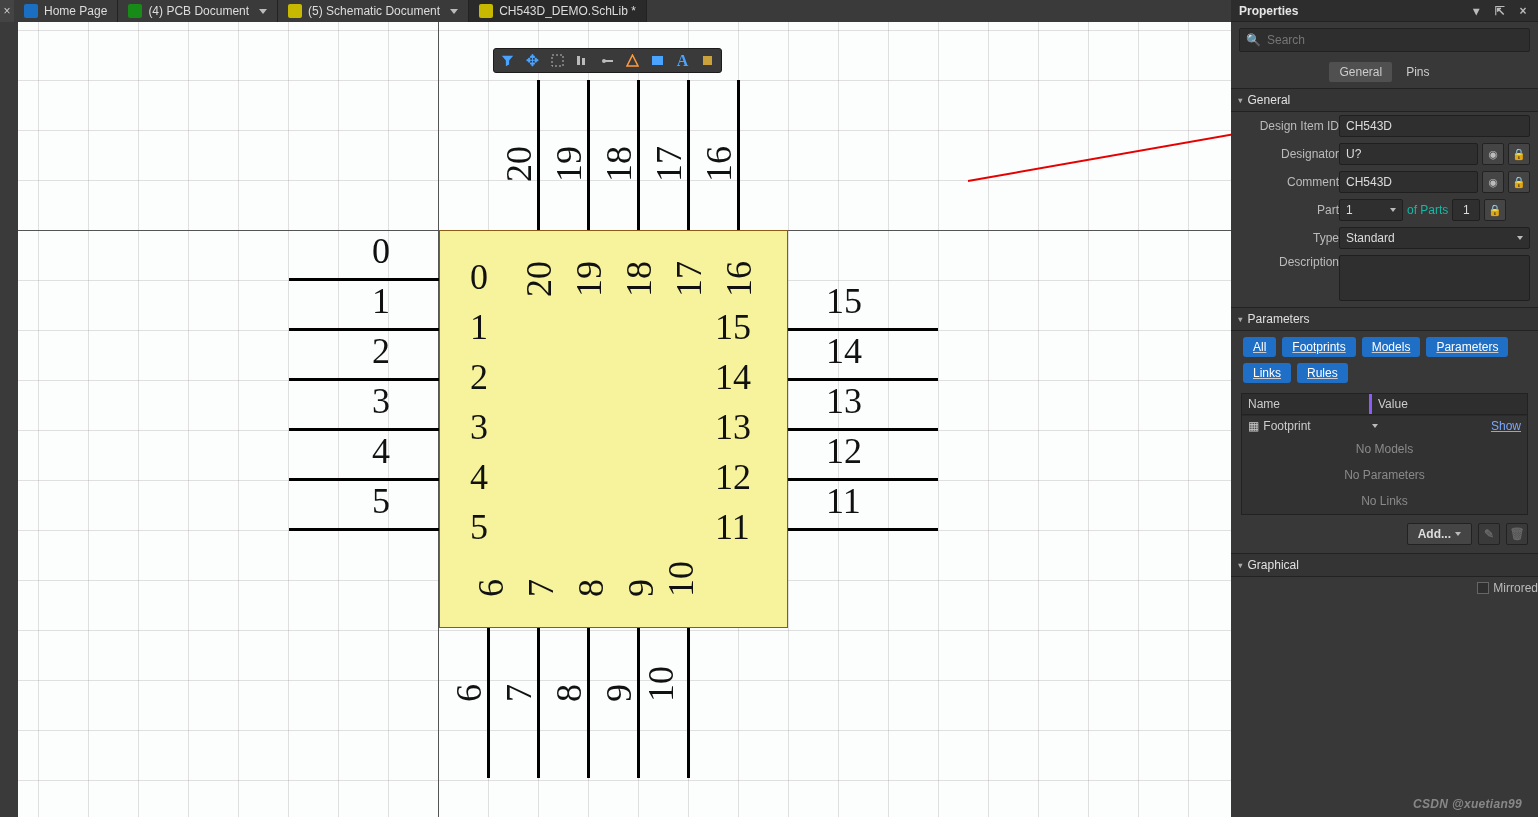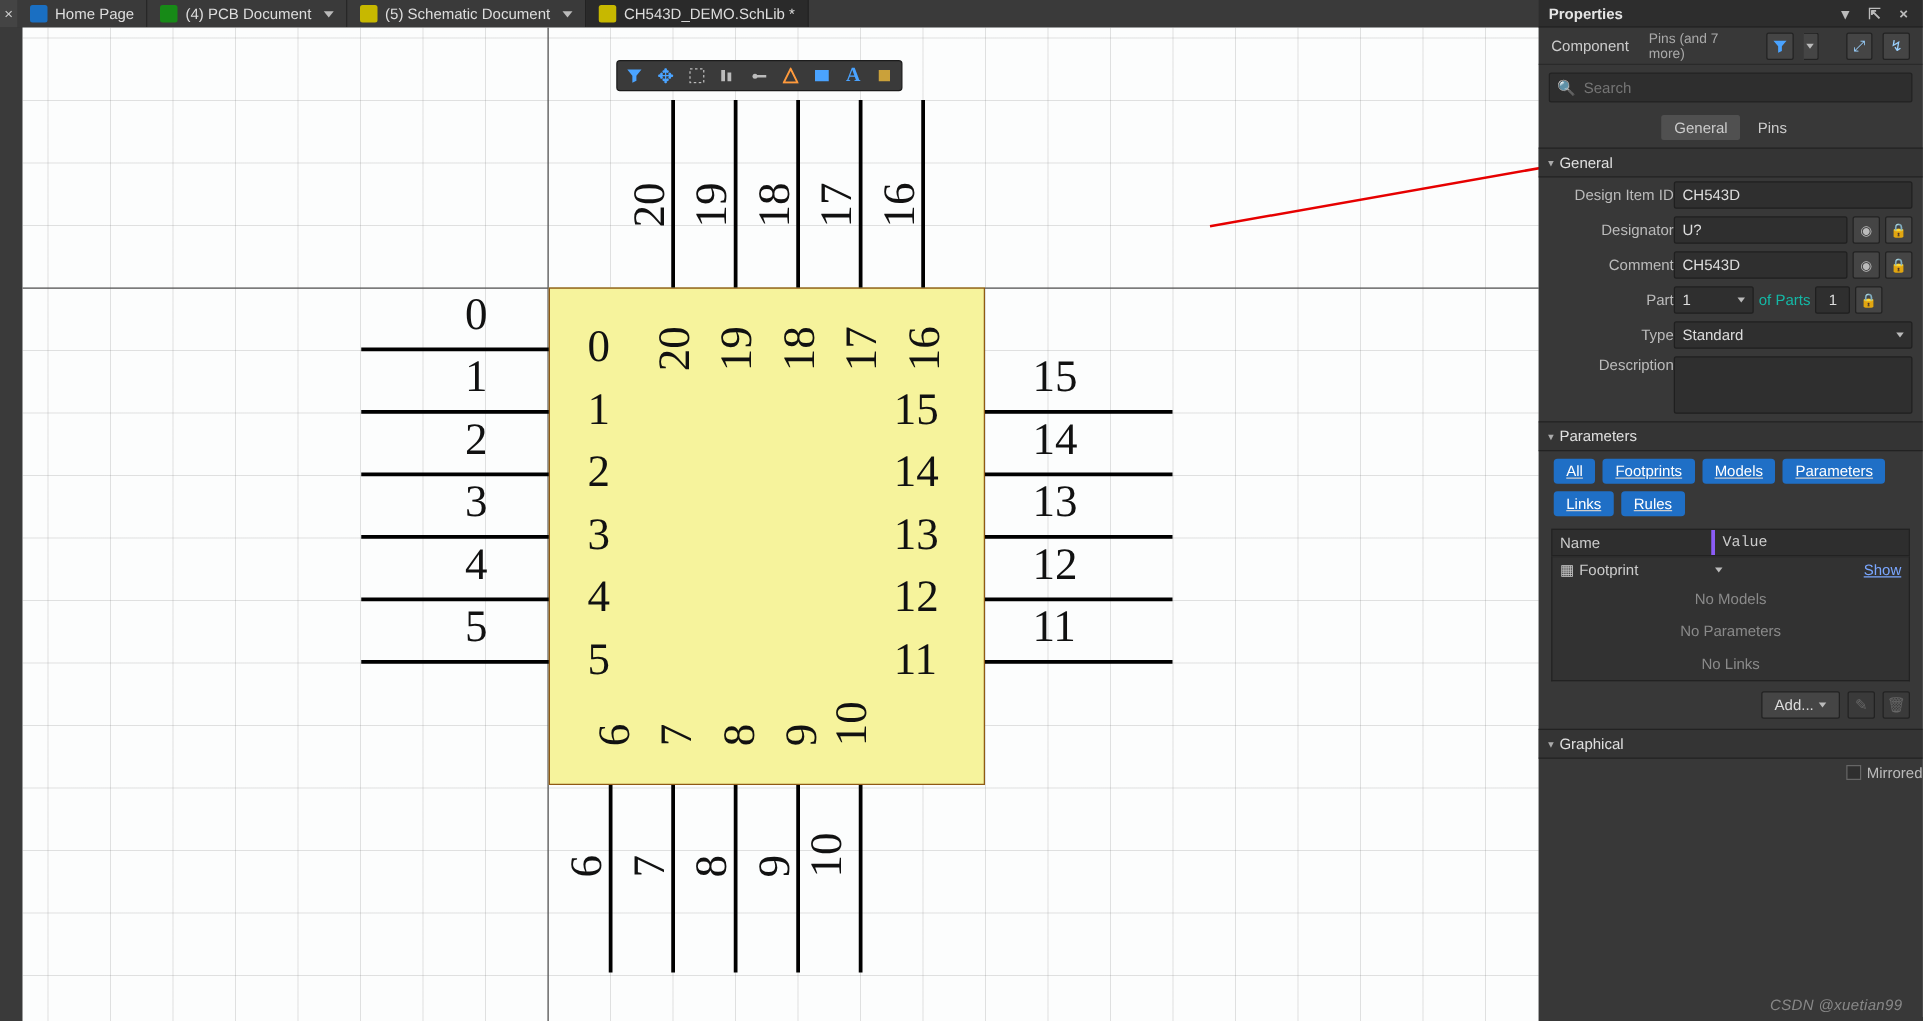--- a/index.html
+++ b/index.html
@@ -63,32 +63,32 @@
   .kv .v { flex:1; }
   .inp { width:100%; height:22px; background:#2f2f2f; border:1px solid #1f1f1f; border-radius:2px; color:#ddd; padding:0 6px; font-size:12px; }
   .sel { width:100%; height:22px; background:#2f2f2f; border:1px solid #1f1f1f; border-radius:2px; color:#ddd; padding:0 6px; font-size:12px; display:flex; align-items:center; justify-content:space-between; cursor:pointer; }
   .smbtn { width:22px; height:22px; background:#454545; border:1px solid #222; border-radius:2px; display:inline-flex; align-items:center; justify-content:center; color:#bbb; cursor:pointer; font-size:11px; }
   .txta { width:100%; height:46px; background:#2f2f2f; border:1px solid #1f1f1f; border-radius:2px; color:#ddd; padding:4px 6px; font-size:12px; resize:none; }
   .pills { display:flex; flex-wrap:wrap; gap:6px; padding:6px 12px;text-decoration:underline; }
   .pill { padding:3px 10px; background:#1f6fc6; color:#fff; border-radius:3px; font-size:12px; cursor:pointer; }
   .tblh { display:flex; margin:4px 10px 0; border:1px solid #222; background:#2e2e2e; font-size:12px; }
   .tblh div { padding:3px 6px; }
   .tblh .c1 { width:130px; border-right:3px solid #8b5cf6; }
-  .tblh .c2 { flex:1;font-family:Liberation Mono, monospace; }
+  .tblh .c2 { flex:1; }
   .plist { margin:0 10px; border:1px solid #222; border-top:none; background:#323232; max-height:170px; overflow:auto; }
   .prow { display:flex; align-items:center; font-size:12px; padding:3px 6px; border-top:1px solid #2a2a2a; }
   .prow .c1 { width:130px; display:flex; align-items:center; gap:4px; }
   .prow .c2 { flex:1; text-align:right; color:#7aa7ff; cursor:pointer; }
   .placeholder { text-align:center; color:#8a8a8a; padding:6px 0; font-size:12px; }
-  .paction { display:flex; justify-content:flex-end; align-items:center; gap:6px; padding:8px 10px; }
+  .paction { display:flex; justify-content:flex-end; align-items:center; gap:6px; padding:8px 10px;font-weight:bold; }
   .addbtn { height:22px; padding:0 10px; background:#454545; border:1px solid #222; border-radius:2px; color:#ddd; font-size:12px; display:inline-flex; align-items:center; gap:4px; cursor:pointer; }
   .gbtn { width:22px; height:22px; background:#3a3a3a; border:1px solid #222; border-radius:2px; color:#666; display:inline-flex; align-items:center; justify-content:center; font-size:12px; }
   .mirrow { display:flex; justify-content:flex-end; align-items:center; gap:4px; padding:4px 0 6px; font-size:12px; color:#bbb; }
   .cb { width:12px; height:12px; border:1px solid #666; background:#2f2f2f; display:inline-block; }
-  .watermark { position:absolute; right:16px; bottom:6px; color:rgba(200,200,200,0.55); font-size:12px; font-style:italic; letter-spacing:.3px; pointer-events:none; }
+  .watermark { position:absolute; right:16px; bottom:6px; color:rgba(200,200,200,0.55); font-size:12px; font-style:italic; letter-spacing:.3px; pointer-events:none;font-weight:bold; }
   .tri-sm { width:0;height:0;border-left:3px solid transparent;border-right:3px solid transparent;border-top:4px solid #bbb;display:inline-block; }
 </style>
 </head>
 <body>
 
 <div class="tabbar">
   <div class="tabx">×</div>
   <div class="tab">
     <span class="ico" style="background:#1a6fc2;"></span>
     <span>Home Page</span>
@@ -238,36 +238,20 @@
 <div class="panel">
   <div class="panel-hdr">
     <span>Properties</span>
     <span class="sp"></span>
     <span class="hdr-icons">
       <span>▾</span>
       <span>⇱</span>
       <span>×</span>
     </span>
   </div>
-  <div class="panel-sub">
-    <span class="subl">Component</span>
-    <span class="sp"></span>
-    <span class="subr">Pins (and 7 more)</span>
-    <span class="icbtn funnel">
-        <svg width="12" height="12" viewBox="0 0 16 16">
-          <path fill="#4aa3ff" d="M1 2h14l-5 6v5l-4 2v-7z"></path>
-        </svg>
-      </span>
-    <span class="icbtn dd">
-        <span class="tri-sm"></span>
-      </span>
-    <span style="width:6px;"></span>
-    <span class="icbtn">⤢</span>
-    <span class="icbtn">↯</span>
-  </div>
   <div class="srch">
     <span>🔍</span>
     <input placeholder="Search" style="">
   </div>
   <div class="ptabs">
     <div class="ptab active">General</div>
     <div class="ptab">Pins</div>
   </div>
 
   <div class="section-h">General</div>

